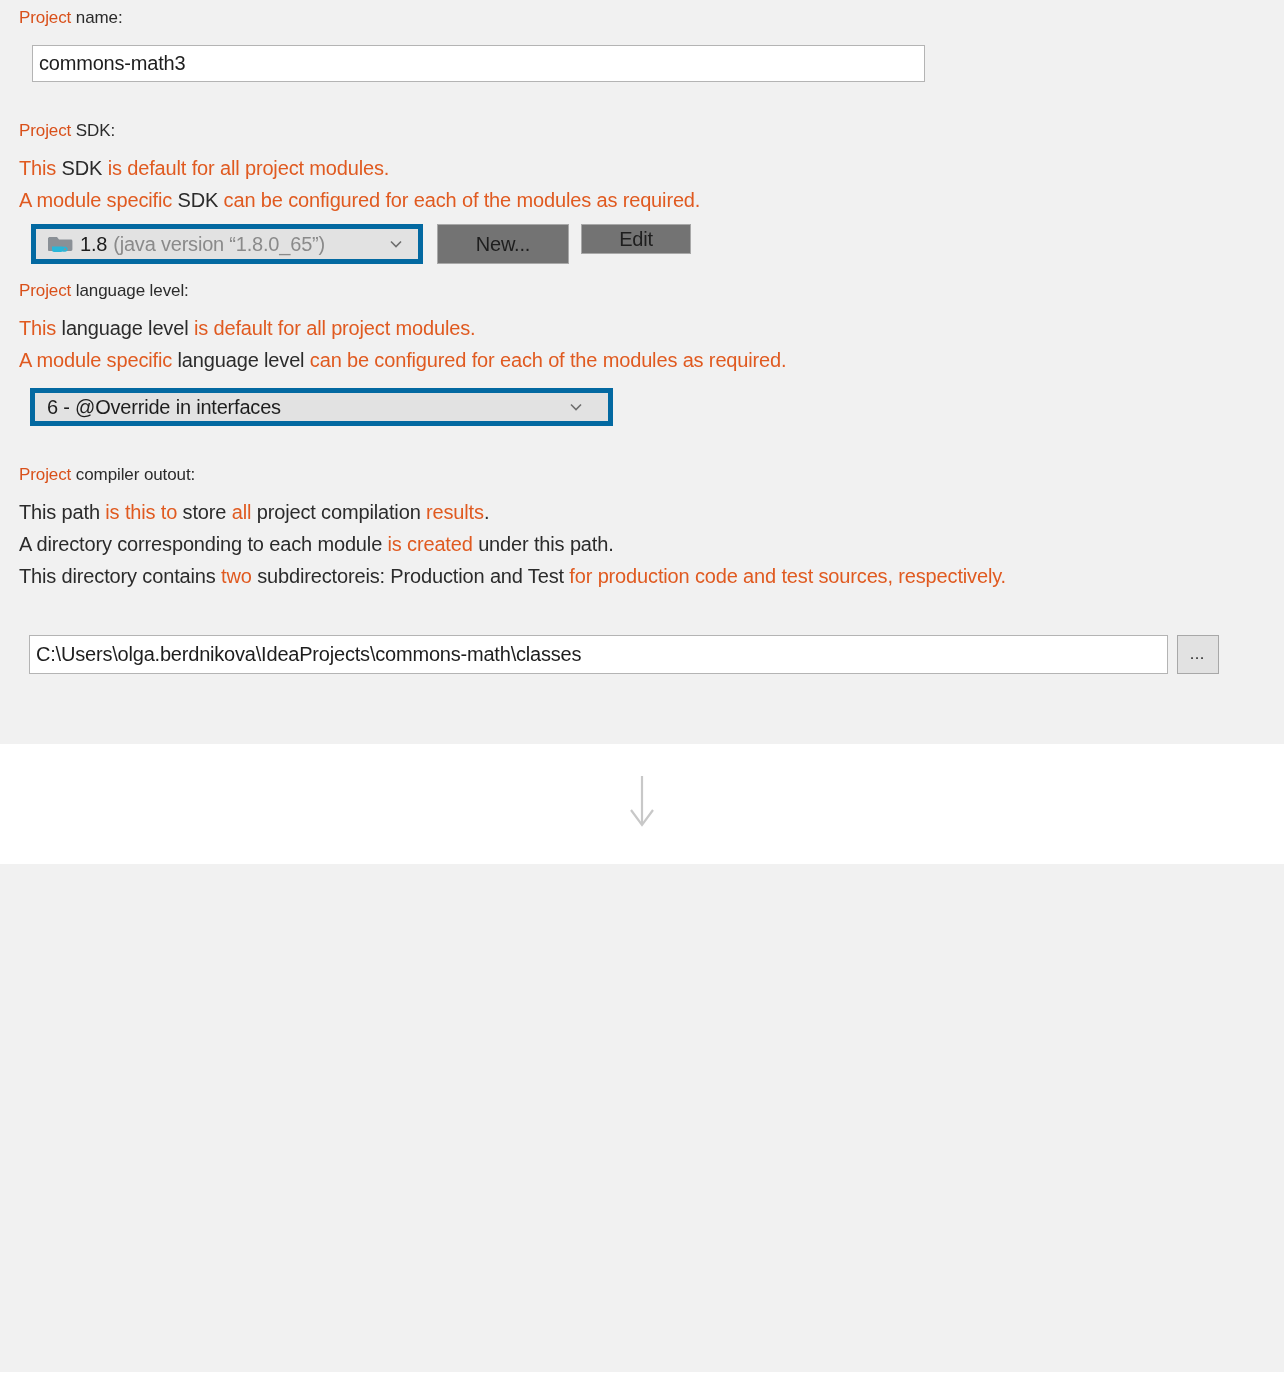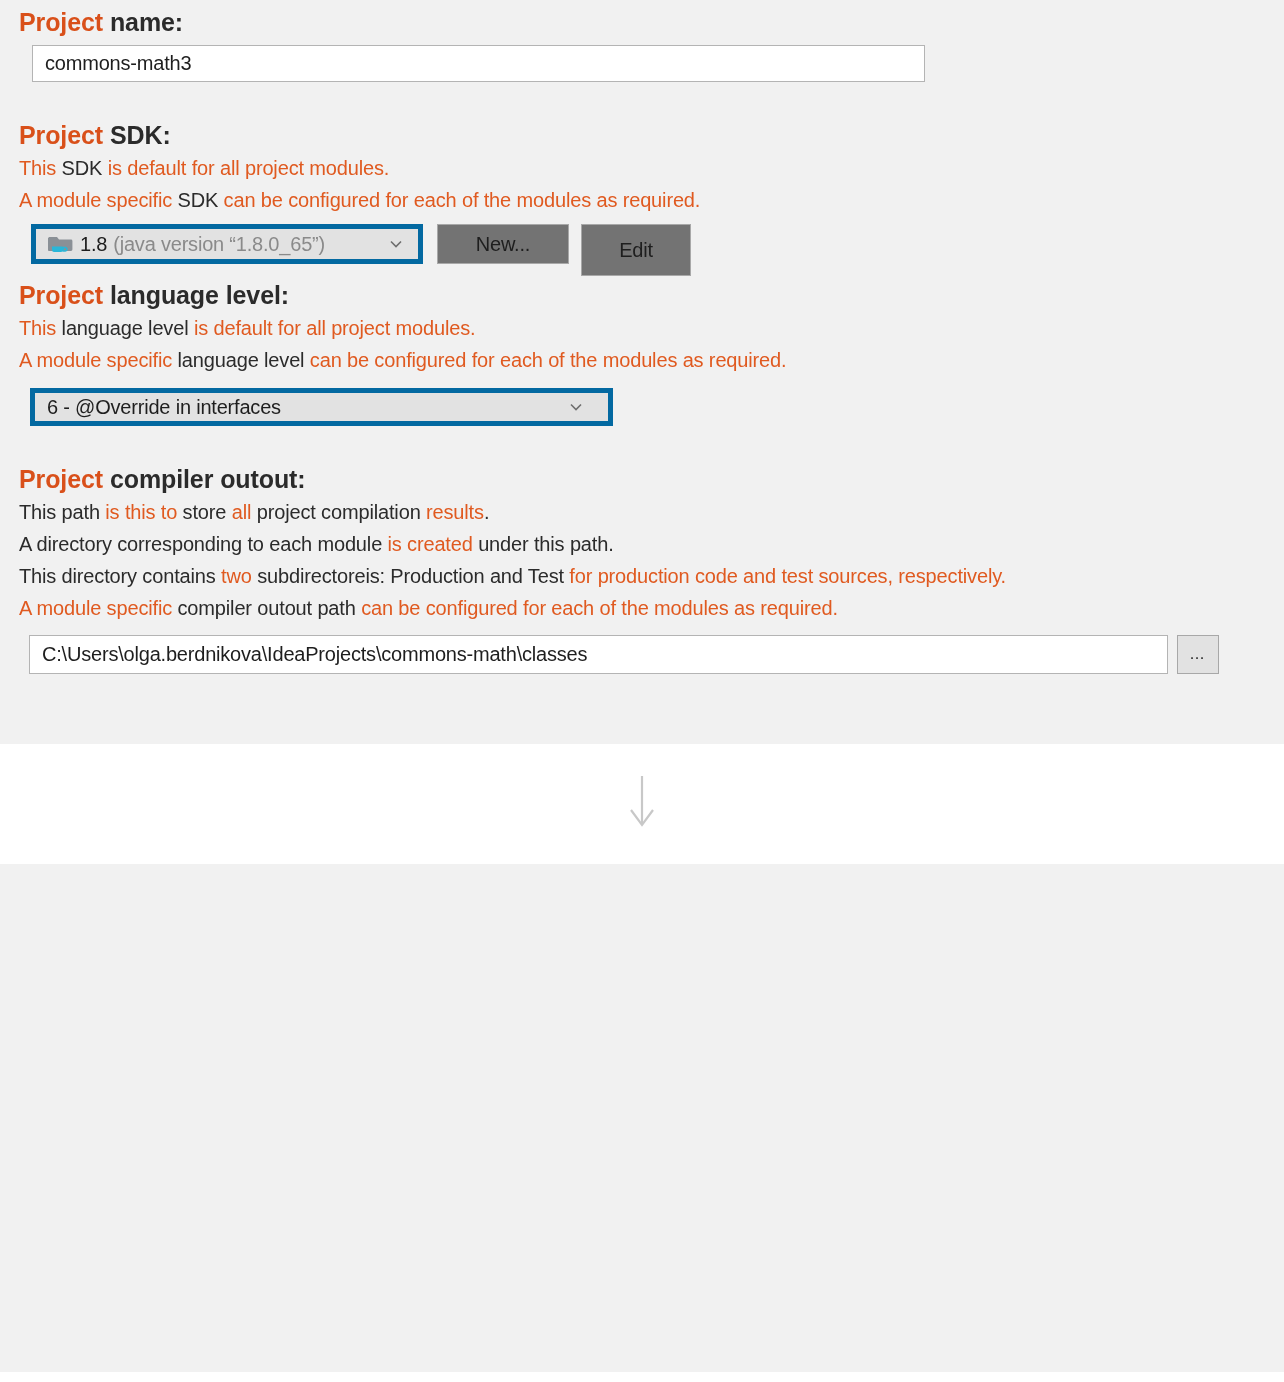--- a/index.html
+++ b/index.html
@@ -20,22 +20,22 @@
     position: absolute;
     left: 0; top: 0;
     width: 1284px;
     height: 744px;
     background: #f1f1f1;
     box-sizing: border-box;
     padding: 0;
   }
 
   .hdr {
-    font-size: 25px;
-    font-weight: bold;
+    font-size: 17px;
+    font-weight: normal;
     color: #2b2b2b;
     letter-spacing: -0.1px;
   }
   .hdr .o { color: #d9501a; }
 
   .desc {
     font-size: 20px;
     color: #2b2b2b;
     letter-spacing: -0.15px;
     line-height: 32px;
@@ -45,21 +45,21 @@
 
   
   .tfield {
     background: #ffffff;
     border: 1px solid #b4b4b4;
     box-sizing: border-box;
     font-size: 20px;
     color: #1e1e1e;
     display: flex;
     align-items: center;
-    padding-left: 12px;
+    padding-left: 6px;
     letter-spacing: -0.2px;
   }
 
   
   .combo {
     background: #e2e2e2;
     border: 5px solid #0369a1;
     box-sizing: border-box;
     font-size: 20px;
     color: #1e1e1e;
@@ -180,21 +180,21 @@
     <span class="chev">
       <svg width="16" height="16" viewBox="0 0 16 16">
           <path d="M3 5.5 L8 10.5 L13 5.5" fill="none" stroke="#6e6e6e" stroke-width="1.6"></path>
         </svg>
     </span>
   </div>
 
   <div class="btn" style="position:absolute; left:437px; top:224px; width:132px; height:40px;">
     <span>New...</span>
   </div>
-  <div class="btn" style="position:absolute; left:581px; top:224px; width:110px; height:52px;">
+  <div class="btn" style="position:absolute; left:581px; top:224px; width:110px; height:30px;">
     <span>Edit</span>
   </div>
 
   <div class="hdr" style="position:absolute; left:19px; top:281px;">
     <span class="o">Project</span><span> language level:</span>
   </div>
   <div class="desc" style="position:absolute; left:19px; top:312px;">
     <span class="o">This </span><span>language level</span><span class="o"> is default for all project modules.</span>
   </div>
   <div class="desc" style="position:absolute; left:19px; top:344px;">
@@ -219,23 +219,20 @@
   </div>
 
   <div class="desc" style="position:absolute; left:19px; top:528px;">
     <span>A directory corresponding to each module </span><span class="o">is created </span><span>under this path.</span>
   </div>
 
   <div class="desc" style="position:absolute; left:19px; top:560px;">
     <span>This directory contains </span><span class="o">two </span><span>subdirectoreis: Production and Test </span><span class="o">for production code and test sources, respectively.</span>
   </div>
 
-  <div class="desc" style="position:absolute; left:19px; top:592px;">
-    <span class="o">A module specific </span><span>compiler outout path </span><span class="o">can be configured for each of the modules as required.</span>
-  </div>
 
   <div class="tfield" style="position:absolute; left:29px; top:635px; width:1139px; height:39px;">
     <span>C:\Users\olga.berdnikova\IdeaProjects\commons-math\classes</span>
   </div>
   <div class="btn-dots" style="position:absolute; left:1177px; top:635px; width:42px; height:39px;">
     <span class="dots">...</span>
   </div>
 </div>
 
 <div id="arrow-band">

